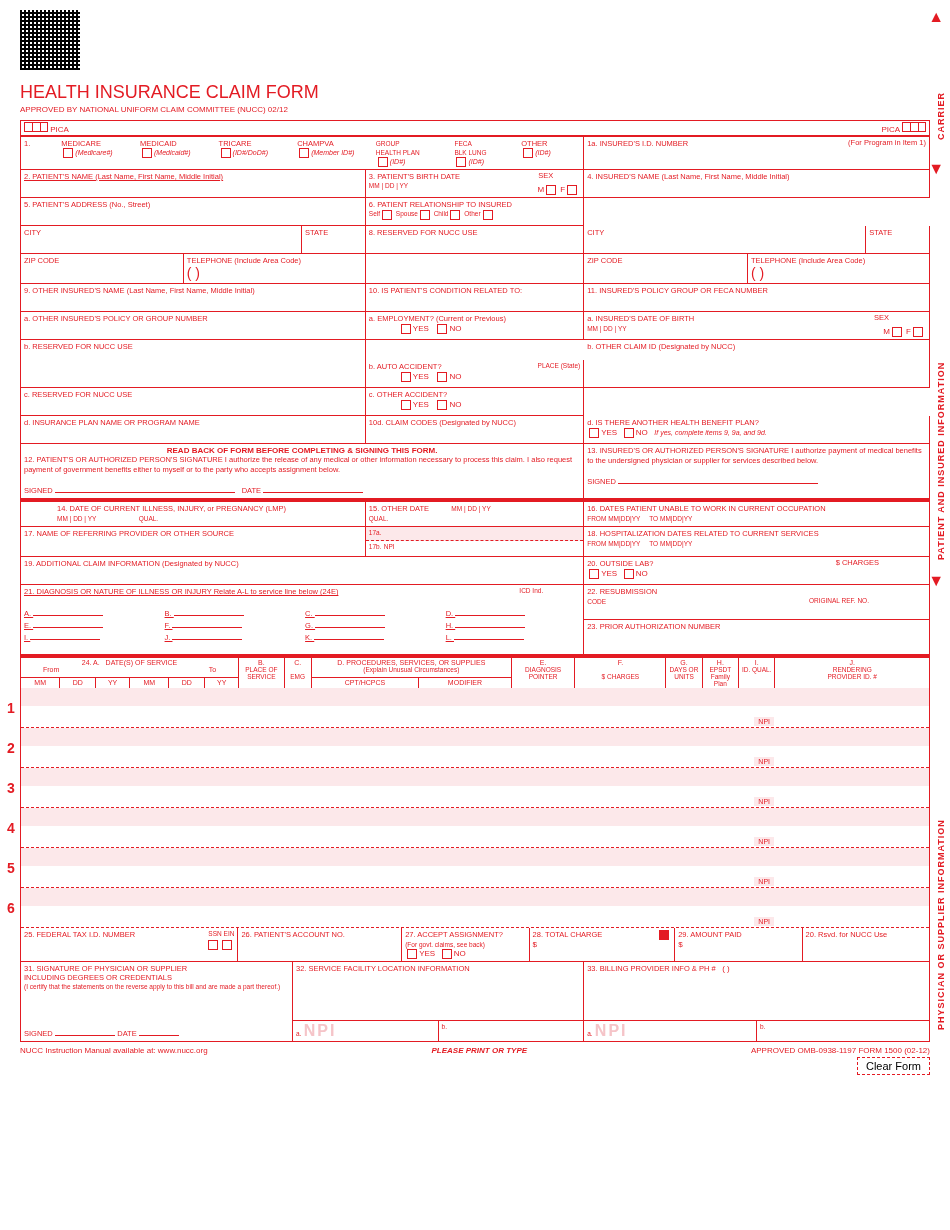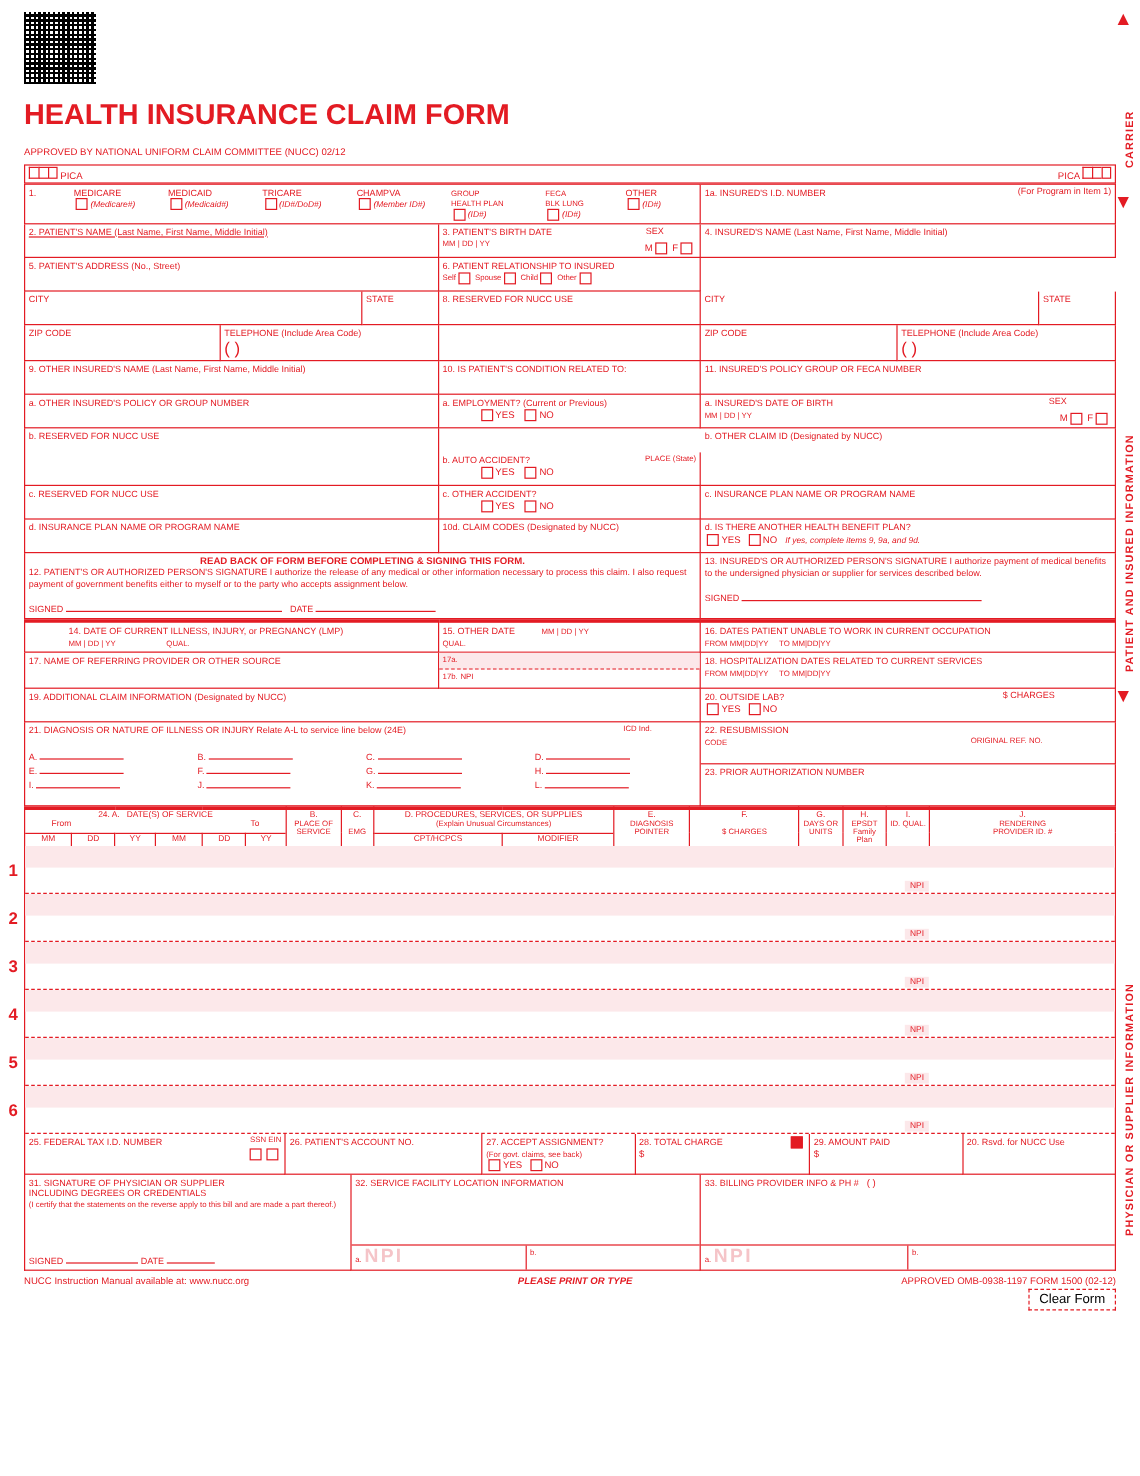--- a/index.html
+++ b/index.html
@@ -2,21 +2,21 @@
 <html><head>
 <meta charset="utf-8">
 <style>
   * { box-sizing: border-box; margin: 0; padding: 0; }
   body { font-family: Arial, sans-serif; font-size: 8px; color: #e31b23; background: #fff; width: 950px; }
   .page { position: relative; width: 950px; padding: 10px 20px 10px 20px; }
   .qr { width: 60px; height: 60px; background:
     repeating-linear-gradient(0deg, #000 0 2px, transparent 2px 4px),
     repeating-linear-gradient(90deg, #000 0 2px, transparent 2px 4px);
     margin-bottom: 6px; display:inline-block; }
-  .title { font-size: 24px; font-weight: bold; color: #e31b23; margin: 4px 0 12px; }
+  .title { font-size: 18px; font-weight: normal; color: #e31b23; margin: 4px 0 2px; }
   .subtitle { font-size: 8px; margin-bottom: 6px; }
   .vtext { position: absolute; writing-mode: vertical-rl; transform: rotate(180deg); font-size: 9px; font-weight: bold; letter-spacing: 1px; }
   .vt-carrier { right: 4px; top: 30px; height: 110px; }
   .vt-patient { right: 4px; top: 260px; height: 300px; }
   .vt-physician { right: 4px; top: 790px; height: 240px; }
   .arrow-up { position: absolute; right: 6px; font-size: 16px; }
   .arrow-down { position: absolute; right: 6px; font-size: 16px; }
   .row { display: flex; width: 100%; }
   .cell { border: 1px solid #e31b23; border-top: none; padding: 2px 3px; position: relative; min-height: 28px; }
   .cell.first { border-top: 1px solid #e31b23; }
@@ -150,21 +150,20 @@
     </div>
   </div>
   <div class="row">
     <div class="cell" style="width:38%;"><span class="lbl">b. RESERVED FOR NUCC USE</span></div>
     <div class="cell" style="width:24%; border-left:none;margin-top:20px;"><span class="lbl">b. AUTO ACCIDENT?</span><span class="tiny" style="float:right">PLACE (State)</span><br><span style="margin-left:30px"><span class="chk"></span><span>YES</span> &nbsp;&nbsp;<span class="chk"></span><span>NO</span></span></div>
     <div class="cell" style="width:38%; border-left:none;"><span class="lbl">b. OTHER CLAIM ID (Designated by NUCC)</span></div>
   </div>
   <div class="row">
     <div class="cell" style="width:38%;"><span class="lbl">c. RESERVED FOR NUCC USE</span></div>
     <div class="cell" style="width:24%; border-left:none;"><span class="lbl">c. OTHER ACCIDENT?</span><br><span style="margin-left:30px"><span class="chk"></span><span>YES</span> &nbsp;&nbsp;<span class="chk"></span><span>NO</span></span></div>
-    <div class="cell" style="width:38%; border-left:none;"><span class="lbl">c. INSURANCE PLAN NAME OR PROGRAM NAME</span></div>
   </div>
   <div class="row">
     <div class="cell" style="width:38%;"><span class="lbl">d. INSURANCE PLAN NAME OR PROGRAM NAME</span></div>
     <div class="cell" style="width:24%; border-left:none;"><span class="lbl">10d. CLAIM CODES (Designated by NUCC)</span></div>
     <div class="cell" style="width:38%; border-left:none;">
       <span class="lbl">d. IS THERE ANOTHER HEALTH BENEFIT PLAN?</span><br>
       <span class="chk"></span><span>YES</span> &nbsp;<span class="chk"></span><span>NO</span>
       &nbsp;&nbsp;<span class="sub" style="font-style:italic">If yes, complete items 9, 9a, and 9d.</span>
     </div>
   </div>
@@ -219,21 +218,21 @@
     <div class="cell" style="width:62%;"><span class="lbl">19. ADDITIONAL CLAIM INFORMATION (Designated by NUCC)</span></div>
     <div class="cell" style="width:38%; border-left:none;">
       <span class="lbl">20. OUTSIDE LAB?</span>
       <span class="lbl" style="position:absolute; right:50px;">$ CHARGES</span><br>
       <span class="chk"></span><span>YES</span> &nbsp;<span class="chk"></span><span>NO</span>
     </div>
   </div>
 
   
   <div class="row">
-    <div class="cell" style="width:62%; min-height:70px;">
+    <div class="cell" style="width:62%; min-height:70px;text-decoration:underline;">
       <span class="lbl">21. DIAGNOSIS OR NATURE OF ILLNESS OR INJURY  Relate A-L to service line below (24E)</span>
       <span class="tiny" style="position:absolute; right:40px; top:2px;">ICD Ind.</span><br><br>
       <div id="diag-grid">
           <div class="diag-row">
             <span>A. <span class="underline" style="min-width:70px"></span></span>
             <span>B. <span class="underline" style="min-width:70px"></span></span>
             <span>C. <span class="underline" style="min-width:70px"></span></span>
             <span>D. <span class="underline" style="min-width:70px"></span></span>
           </div>
           <div class="diag-row">

